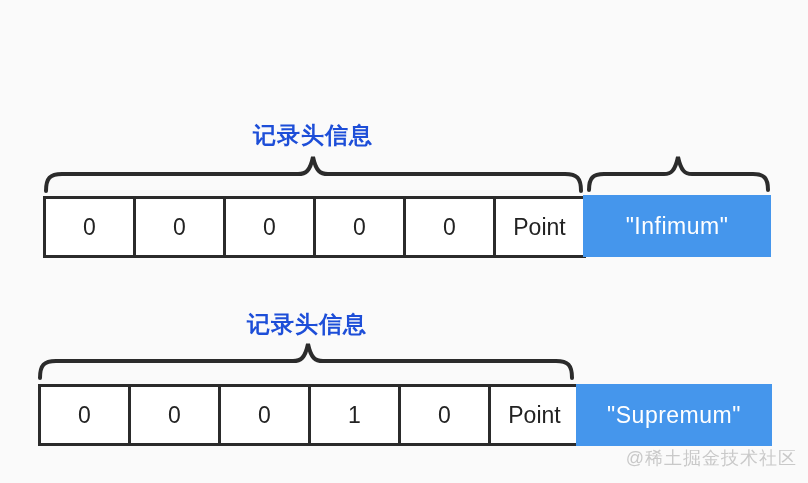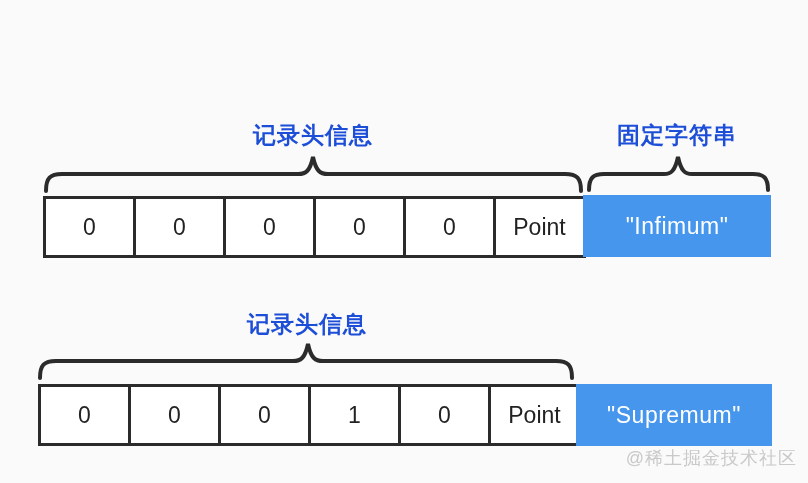--- a/index.html
+++ b/index.html
@@ -35,21 +35,20 @@
 
 <div class="canvas">
 
   <svg class="brace-layer" viewBox="0 0 808 483" xmlns="http://www.w3.org/2000/svg">
     <path d="M 46,191 C 46,178 50,174 62,174 L 298,174 C 306,174 310,171 313,157 C 316,171 320,174 328,174 L 565,174 C 577,174 581,178 581,191" fill="none" stroke="#2b2b2b" stroke-width="4" stroke-linecap="round"></path>
     <path d="M 589,190 C 589,178 593,174 604,174 L 664,174 C 671,174 675,171 678,157 C 681,171 685,174 692,174 L 753,174 C 764,174 768,178 768,190" fill="none" stroke="#2b2b2b" stroke-width="4" stroke-linecap="round"></path>
     <path d="M 40,378 C 40,365 44,361 56,361 L 293,361 C 301,361 305,358 308,344 C 311,358 315,361 323,361 L 556,361 C 568,361 572,365 572,378" fill="none" stroke="#2b2b2b" stroke-width="4" stroke-linecap="round"></path>
   </svg>
 
   <div class="label" style="left:213px;top:120px;">记录头信息</div>
-  <div class="label" style="left:577px;top:120px;">固定字符串</div>
 
   <div class="cells" style="left:43px;top:196px;">
     <div class="cell">0</div>
     <div class="cell">0</div>
     <div class="cell">0</div>
     <div class="cell">0</div>
     <div class="cell">0</div>
     <div class="cell">Point</div>
   </div>
   <div class="value-cell" style="left:583px;top:195px;width:188px;">"Infimum"</div>

